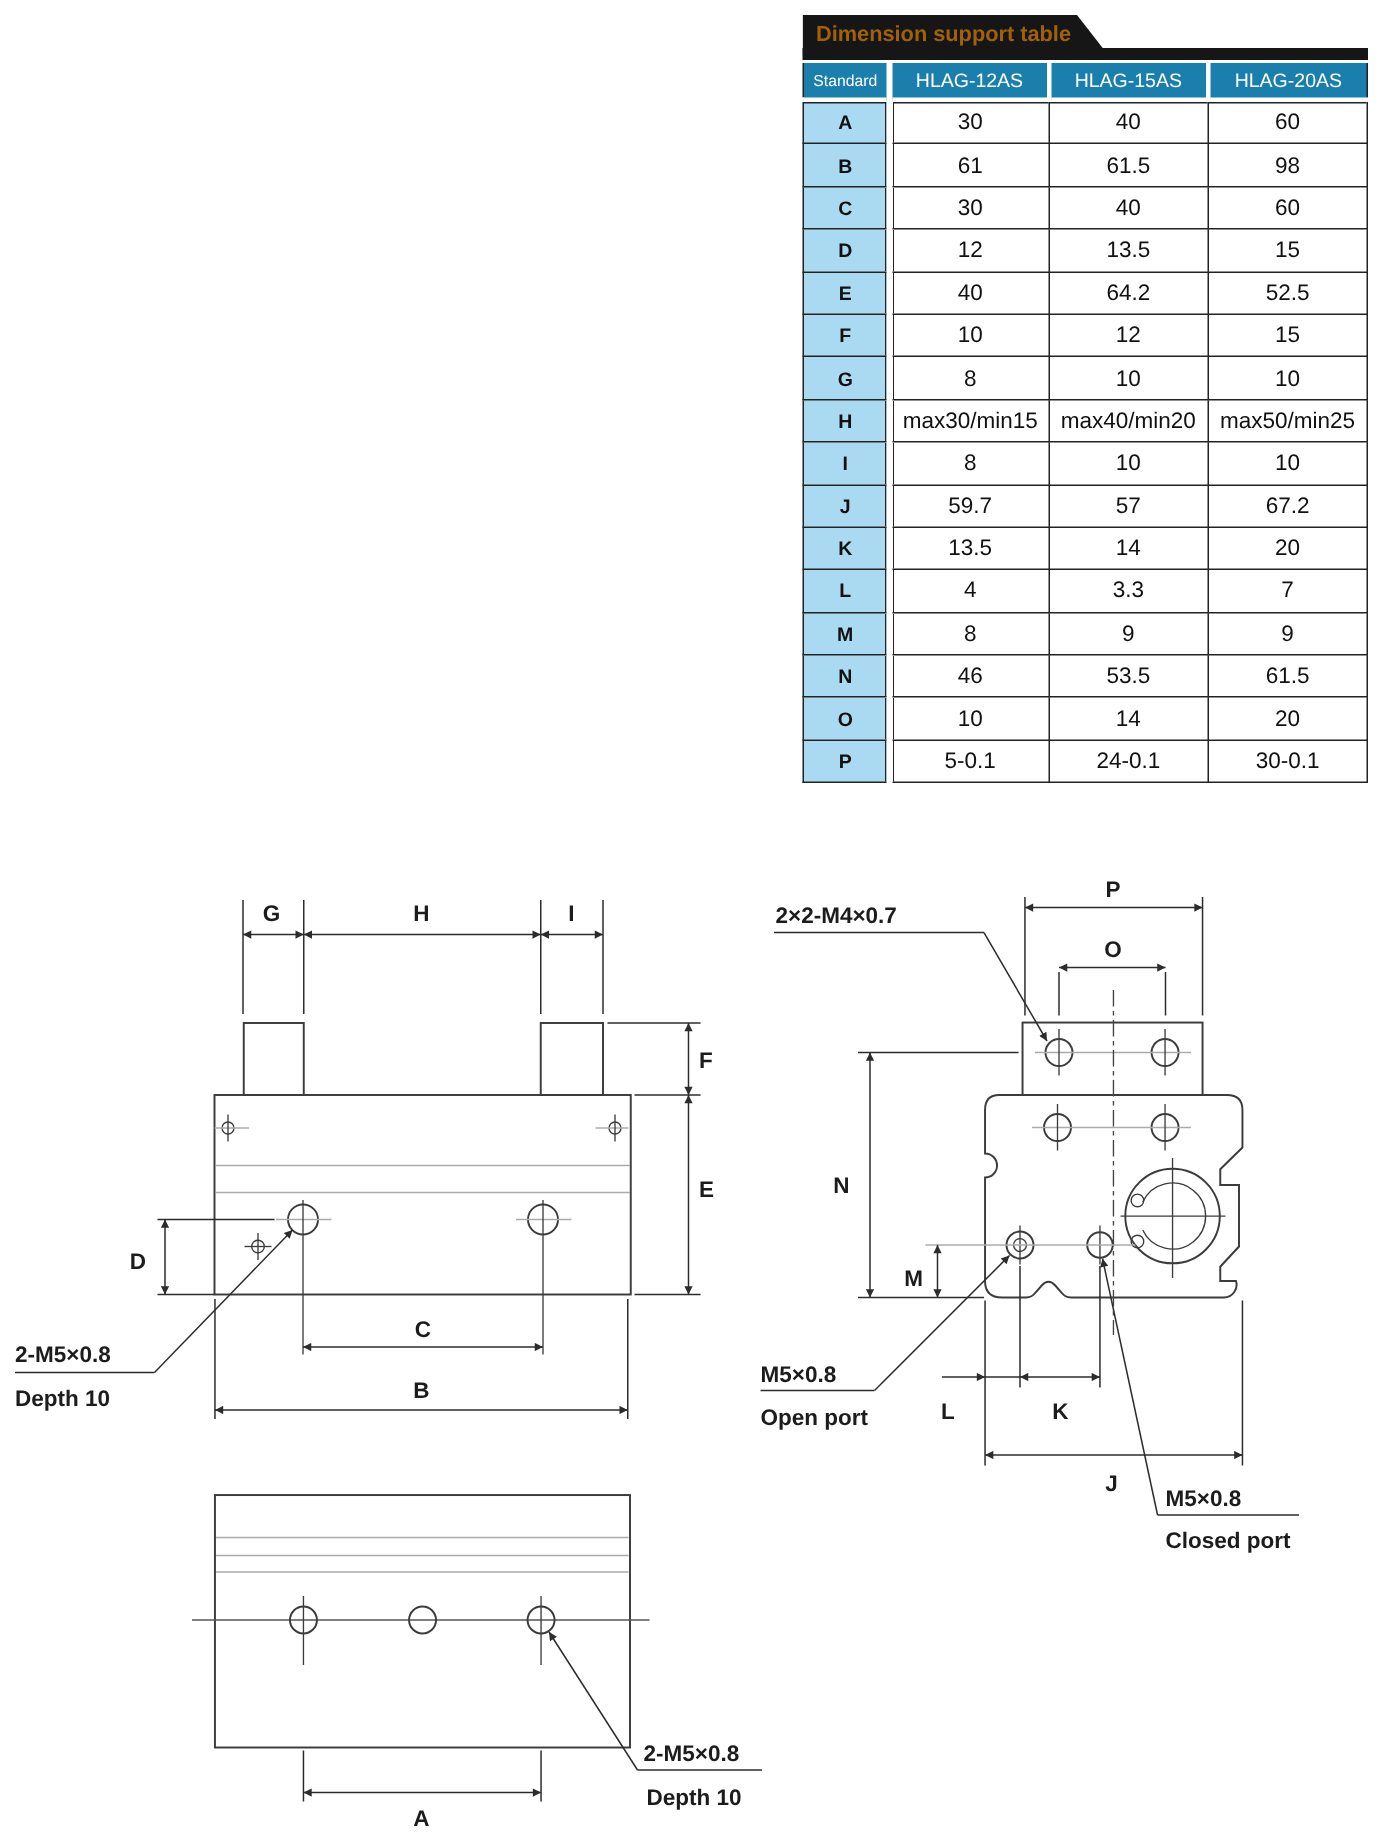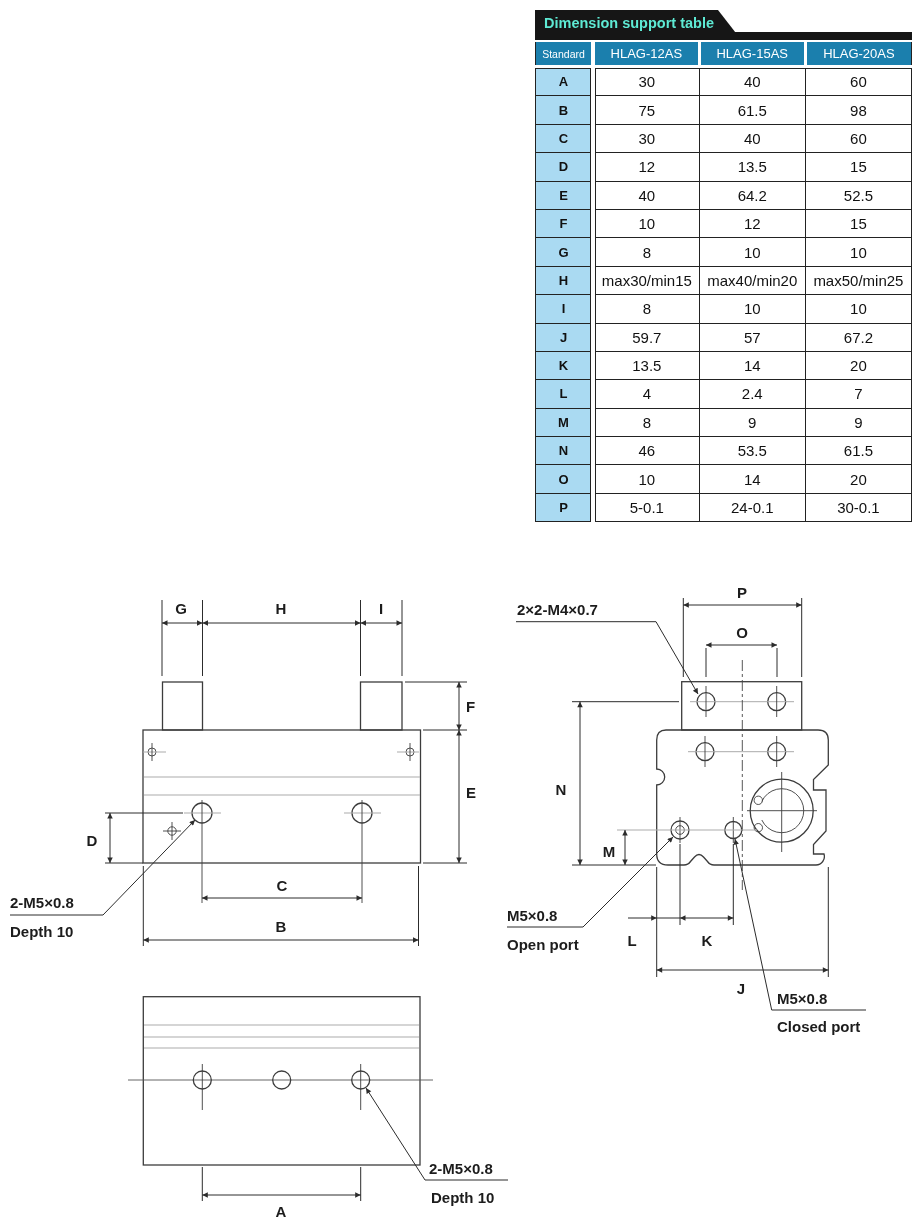--- a/index.html
+++ b/index.html
@@ -1,21 +1,21 @@
 <!DOCTYPE html>
 <html style="--header_blue: #1b7fad; --row_blue: #aadaf2; --tab_black: #161616;"><head>
 <meta charset="utf-8">
 <style>
   html,body{margin:0;padding:0;background:#fff;}
   .page{position:relative;width:920px;height:1230px;background:#fff;overflow:hidden;
         font-family:"Liberation Sans",sans-serif;}
   
   .dtable{position:absolute;left:535px;top:10px;width:377px;}
   .tab{position:absolute;left:0;top:0;width:204px;height:27px;background:var(--tab_black,#161616);
-       color:#5eead4;font-size:14.5px;font-weight:bold;line-height:26px;padding-left:9px;box-sizing:border-box;
+       color:#a16207;font-size:14.5px;font-weight:bold;line-height:26px;padding-left:9px;box-sizing:border-box;
        clip-path:polygon(0 0,183px 0,204px 100%,0 100%);}
   .bar{position:absolute;left:0;top:22px;width:377px;height:8px;background:var(--tab_black,#161616);}
   table.dim{position:absolute;left:0;top:32px;width:377px;border-collapse:collapse;table-layout:fixed;
             border:1px solid #222;border-top:none;}
   table.dim thead th{background:var(--header_blue,#1b7fad);color:#fff;font-size:13px;font-weight:normal;
             height:23px;border-bottom:3px solid #fff;border-right:3px solid #fff;padding:0;}
   table.dim thead th:last-child{border-right:none;}
   table.dim thead th.corner{width:55px;font-size:10.5px;border-right:4px solid #fff;}
   table.dim tbody th{background:var(--row_blue,#aadaf2);color:#111;font-size:13px;font-weight:bold;
             border:1px solid #222;border-right:4px solid #fff;box-shadow:inset -1px 0 0 #222;
@@ -59,21 +59,21 @@
       </thead>
       <tbody>
           <tr>
             <th>A</th>
             <td class="c1">30</td>
             <td>40</td>
             <td>60</td>
           </tr>
           <tr>
             <th>B</th>
-            <td class="c1">75</td>
+            <td class="c1">61</td>
             <td>61.5</td>
             <td>98</td>
           </tr>
           <tr>
             <th>C</th>
             <td class="c1">30</td>
             <td>40</td>
             <td>60</td>
           </tr>
           <tr>
@@ -120,21 +120,21 @@
           </tr>
           <tr>
             <th>K</th>
             <td class="c1">13.5</td>
             <td>14</td>
             <td>20</td>
           </tr>
           <tr>
             <th>L</th>
             <td class="c1">4</td>
-            <td>2.4</td>
+            <td>3.3</td>
             <td>7</td>
           </tr>
           <tr>
             <th>M</th>
             <td class="c1">8</td>
             <td>9</td>
             <td>9</td>
           </tr>
           <tr>
             <th>N</th>

